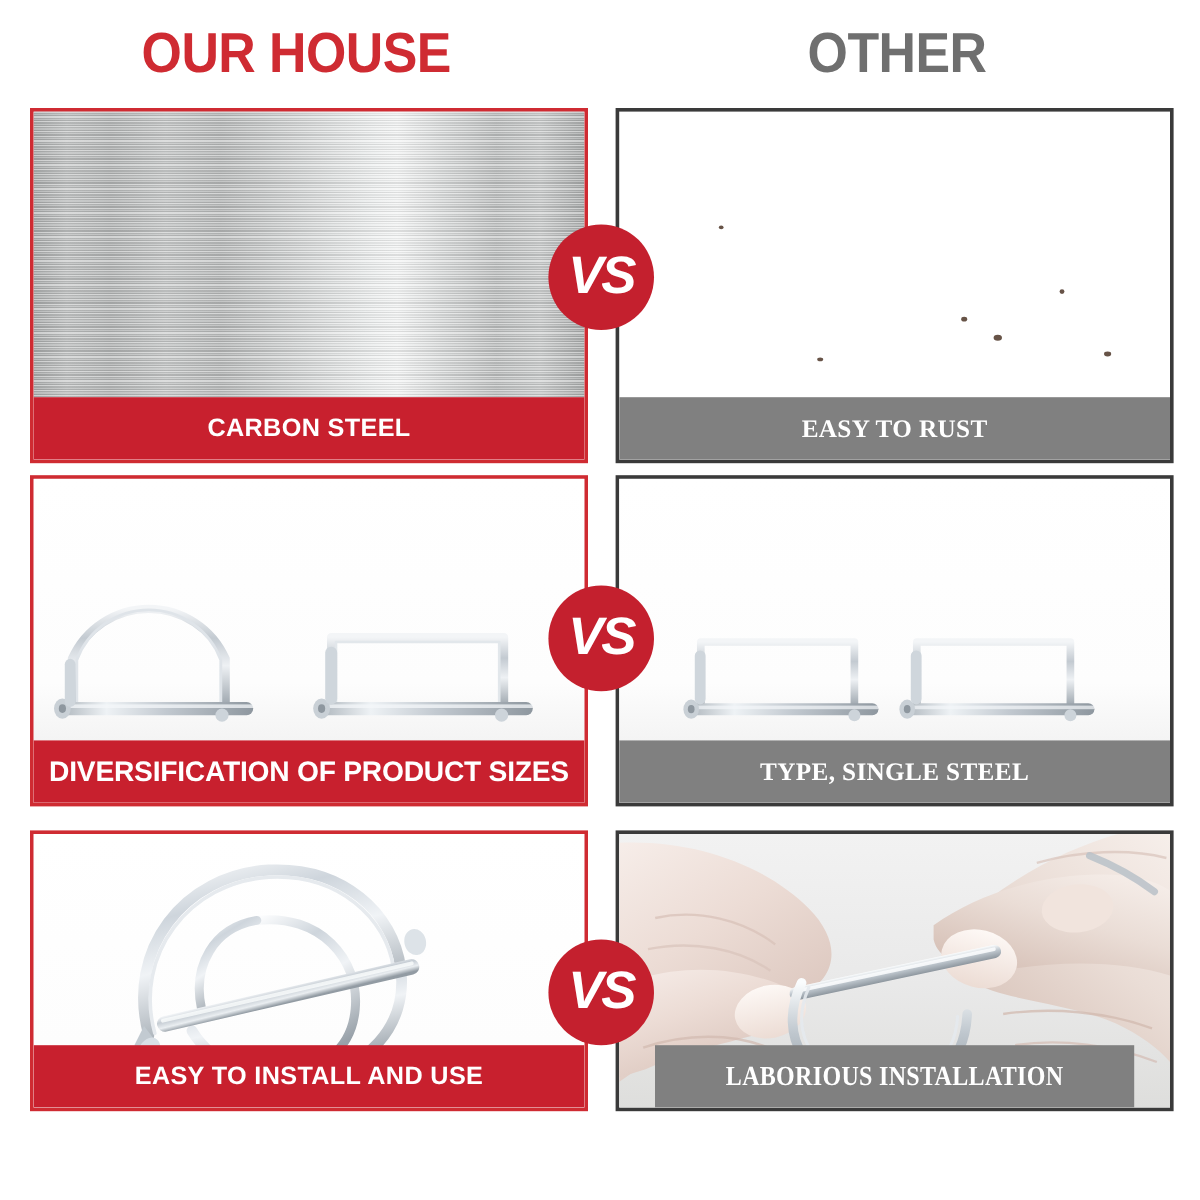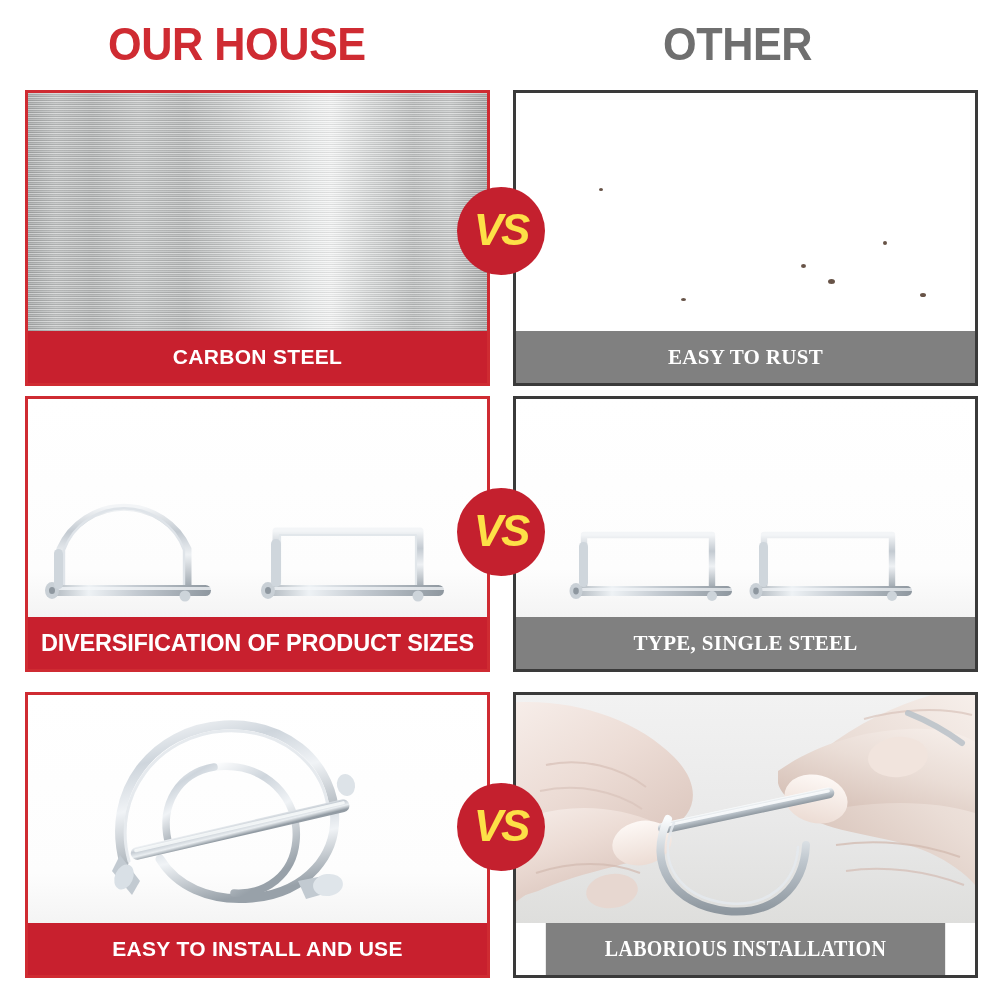--- a/index.html
+++ b/index.html
@@ -16,21 +16,21 @@
     position: relative;
     width: 1000px;
     height: 1000px;
     background: #ffffff;
     overflow: hidden;
   }
 
   
   .header-row {
     position: absolute;
-    left: 8px;
+    left: 18px;
     top: 0;
     width: 859px;
     height: 90px;
   }
   .col-title {
     position: absolute;
     top: 14px;
     font-size: 47px;
     font-weight: 700;
     letter-spacing: -0.5px;
@@ -52,21 +52,21 @@
   .panel {
     position: absolute;
     box-sizing: border-box;
     overflow: hidden;
   }
   .panel.left  { left: 25px; width: 465px; }
   .panel.right { left: 513px; width: 465px; font-family: Liberation Serif, serif; }
 
   .panel.r1 { top: 90px;  height: 296px; padding-left: 41px; }
   .panel.r2 { top: 396px; height: 276px; }
-  .panel.r3 { top: 692px; height: 286px; padding-left: 28px; }
+  .panel.r3 { top: 692px; height: 234px; padding-left: 28px; }
 
   
   .frame-red  { border: 3px solid #cf2b32; }
   .frame-gray { border: 3px solid #3a3a3a; }
 
   .media {
     position: absolute;
     left: 0;
     right: 0;
     top: 0;
@@ -187,21 +187,21 @@
     height: 88px;
     border-radius: 50%;
     background: #c4202e;
     display: flex;
     align-items: center;
     justify-content: center;
     z-index: 30;
     box-shadow: 0 0 0 0 rgba(0,0,0,0);
   }
   .vs-badge span {
-    color: #fde047;
+    color: #ffffff;
     font-size: 44px;
     font-weight: 700;
     font-style: italic;
     letter-spacing: -2px;
     line-height: 1;
     transform: translateY(-1px);
   }
   .vs-1 { left: 457px; top: 187px; }
   .vs-2 { left: 457px; top: 488px; }
   .vs-3 { left: 457px; top: 783px; }

